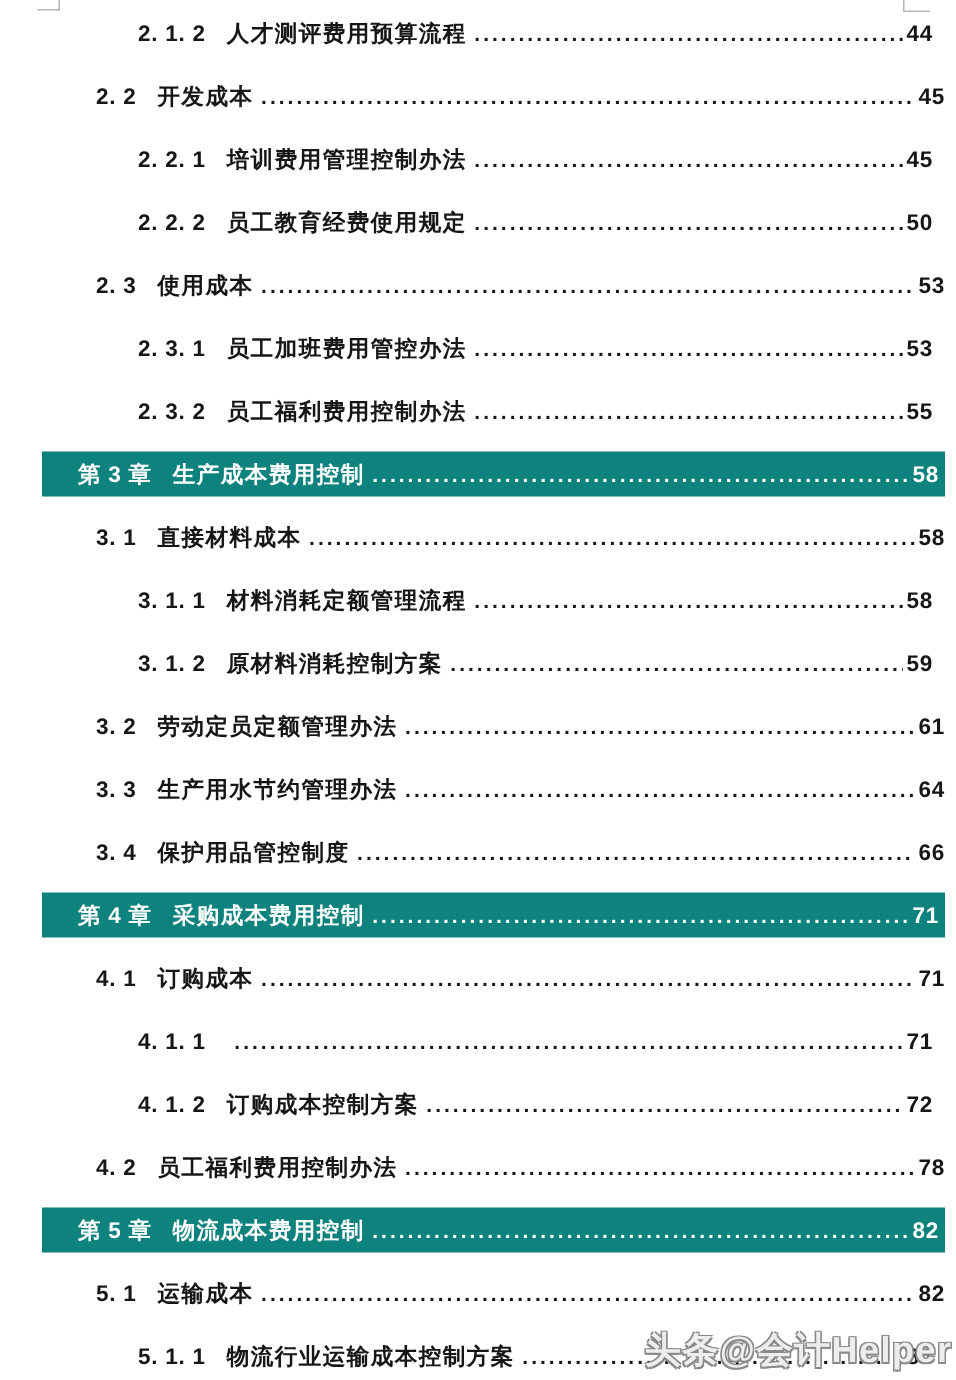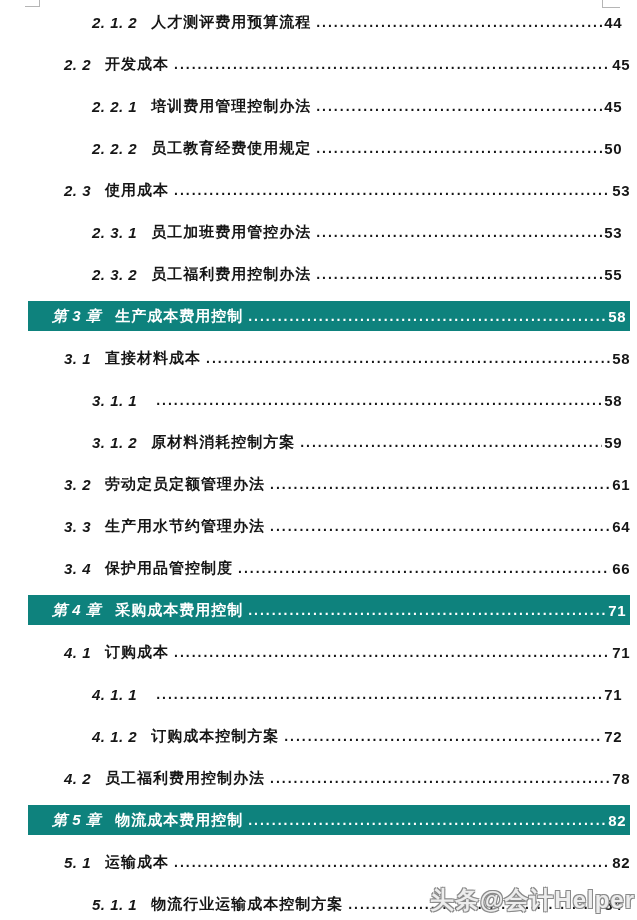--- a/index.html
+++ b/index.html
@@ -23,21 +23,21 @@
   .row.l1  { padding-left:64px; padding-right:7px; }
   .row.sub { padding-left:92px; padding-right:15px; }
   .row.chapter {
     height:30px;
     margin:6px 7px 6px 28px;
     padding:0 4px 0 24px;
     background:var(--teal,#0e827d);
     color:#ffffff;
     font-size:15px;
   }
-  .num { white-space:pre; margin-right:14px; letter-spacing:0.5px;font-style:italic; }
+  .num { white-space:pre; margin-right:14px; letter-spacing:0.5px; }
   .lbl { white-space:nowrap; letter-spacing:1px; }
   .dots {
     flex:1 1 auto;
     overflow:hidden;
     white-space:nowrap;
     letter-spacing:2px;
     margin:0 2px 0 5px;
     font-size:14px;
   }
   .pg { white-space:nowrap; letter-spacing:0.5px; }
@@ -124,20 +124,21 @@
         <span class="pg">58</span>
       </div>
       <div class="row l1">
         <span class="num">3. 1</span>
         <span class="lbl">直接材料成本</span>
         <span class="dots">........................................................................................................................................................................................................</span>
         <span class="pg">58</span>
       </div>
       <div class="row sub">
         <span class="num">3. 1. 1</span>
+        <span class="lbl">材料消耗定额管理流程</span>
         <span class="dots">........................................................................................................................................................................................................</span>
         <span class="pg">58</span>
       </div>
       <div class="row sub">
         <span class="num">3. 1. 2</span>
         <span class="lbl">原材料消耗控制方案</span>
         <span class="dots">........................................................................................................................................................................................................</span>
         <span class="pg">59</span>
       </div>
       <div class="row l1">

